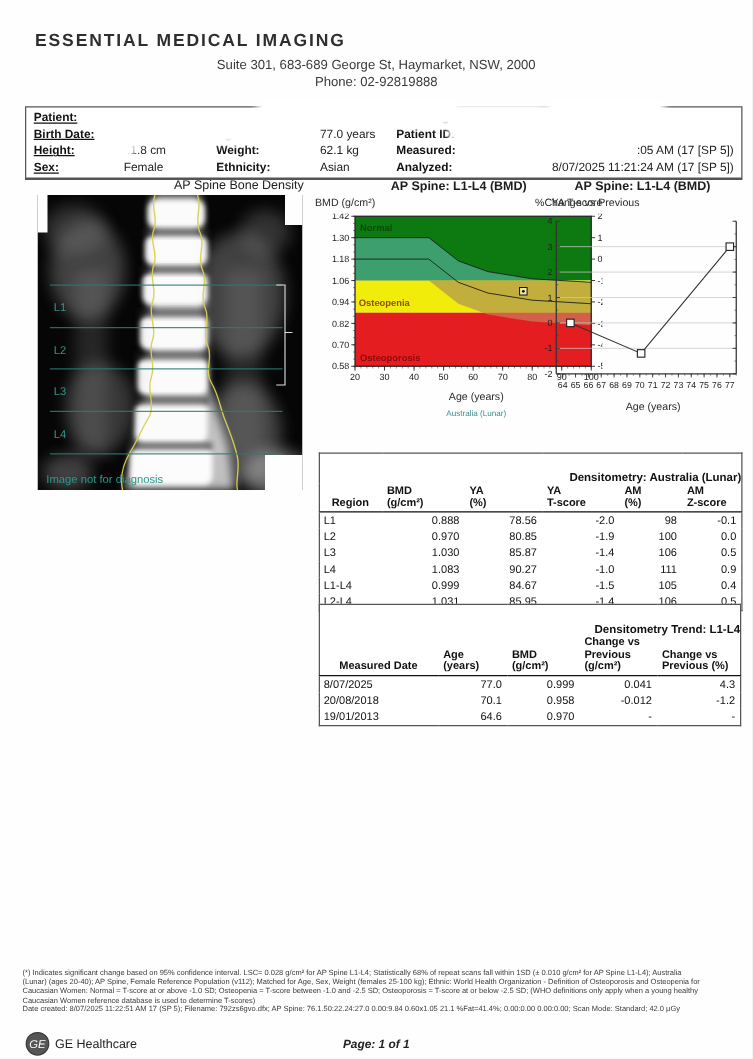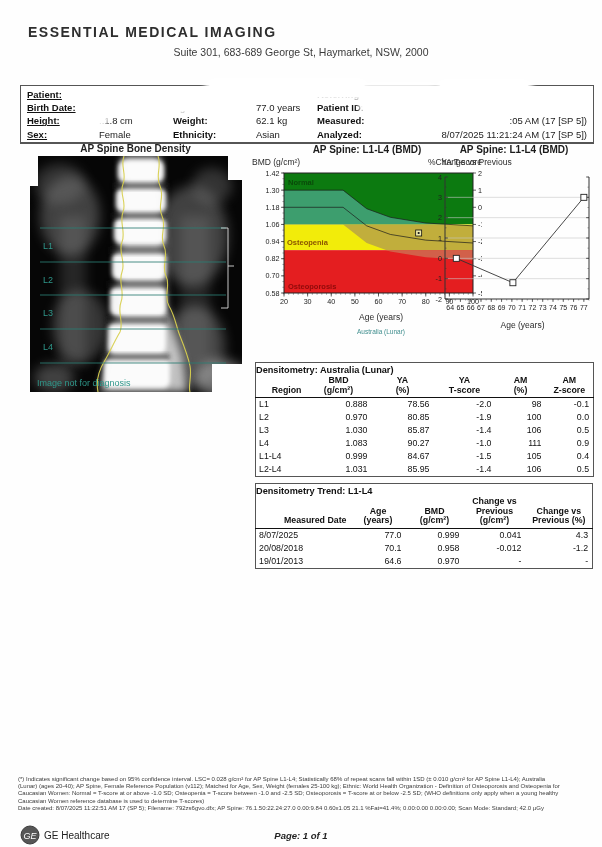--- a/index.html
+++ b/index.html
@@ -17,57 +17,58 @@
   .pcol{position:absolute;top:2px;}
   .prow{display:flex;height:13.2px;line-height:13.2px;font-size:9.5px;white-space:nowrap;}
   .plabel{font-weight:bold;color:#111;}
   [data-col="0"] .plabel{width:72px;text-decoration:underline;}
   [data-col="1"] .plabel{width:83px;}
   [data-col="2"] .plabel{width:62px;}
   [data-col="2"] .pvalue{flex:1;text-align:right;}
   .smudge{position:absolute;background:#fff;box-shadow:0 0 5px 4px rgba(255,255,255,.95);
           border-radius:8px;}
   
-  .spine-title{left:28px;top:143px;width:215px;text-align:center;font-size:10px;font-weight:bold;color:#222;}
+  .spine-title{left:28px;top:143px;width:215px;text-align:right;font-size:10px;font-weight:normal;color:#222;}
   
   .chart-title{font-size:10px;font-weight:bold;text-align:center;color:#1c1c1c;height:13px;}
   .axisrow{display:flex;justify-content:space-between;font-size:8.5px;color:#2a2a2a;height:14px;}
   .xlabel{text-align:center;font-size:8.5px;color:#2a2a2a;margin-top:1px;}
   .caption{text-align:center;font-size:6.5px;color:#3e8d8d;margin-top:6px;}
   .chart1{left:252px;top:144px;width:230px;}
   .chart2{left:428px;top:144px;width:172px;}
   .chart2 .subtitle{font-size:8.5px;color:#2a2a2a;height:14px;}
   svg{display:block;}
   svg text{font-family:"Liberation Sans",sans-serif;}
   
   table.rpt{position:absolute;left:255px;table-layout:fixed;border-collapse:collapse;
             border:1.2px solid #555;background:#fff;font-size:8.8px;color:#111;}
   #dens-table{top:362px;width:338px;}
   #trend-table{top:483px;width:338px;}
-  table.rpt .t-title{text-align:left;font-weight:bold;font-size:9.2px;padding:2px 0 0;}
-  table.rpt tr.hdr th{vertical-align:bottom;text-align:center;white-space:pre-line;
+  table.rpt .t-title{text-align:right;font-weight:bold;font-size:9.2px;padding:14px 0 0;}
+  table.rpt tr.hdr th{vertical-align:bottom;text-align:left;white-space:pre-line;
             font-weight:bold;line-height:9.5px;padding:1px 4px 2px;border-bottom:1.6px solid #111;}
-  table.rpt tr.hdr th:first-child{text-align:right;padding-left:3px;}
+  table.rpt tr.hdr th:first-child{text-align:center;padding-left:3px;}
   table.rpt tbody td{text-align:right;line-height:13px;padding:0 4px;}
   table.rpt tbody td:first-child{text-align:left;padding-left:3px;}
   
   .fineprint{left:18px;top:776px;width:578px;font-size:6px;line-height:7.2px;color:#3a3a3a;}
   
   .footer-brand{left:44px;top:830px;font-size:10px;color:#222;}
   .footer-page{left:0;top:830px;width:100%;text-align:center;font-size:9.5px;font-weight:600;color:#222;font-style:italic;}
   .footer-right{right:10px;top:846px;text-align:right;font-size:10px;line-height:11.5px;color:#222;}
   .footer-right .ref{font-size:10px;}
 </style>
 </head>
 <body>
 
 <div class="page">
 
   <div class="abs hdr-title">ESSENTIAL MEDICAL IMAGING</div>
   <div class="abs hdr-addr">Suite 301, 683-689 George St, Haymarket, NSW, 2000</div>
+  <div class="abs hdr-phone">Phone: 02-92819888</div>
 
   <div class="abs patient-box">
     <div class="pcol" data-col="0" style="left:6px;width:160px">
         <div class="prow">
           <span class="plabel">Patient:</span>
           <span class="pvalue"></span>
         </div>
         <div class="prow">
           <span class="plabel">Birth Date:</span>
           <span class="pvalue"></span>

